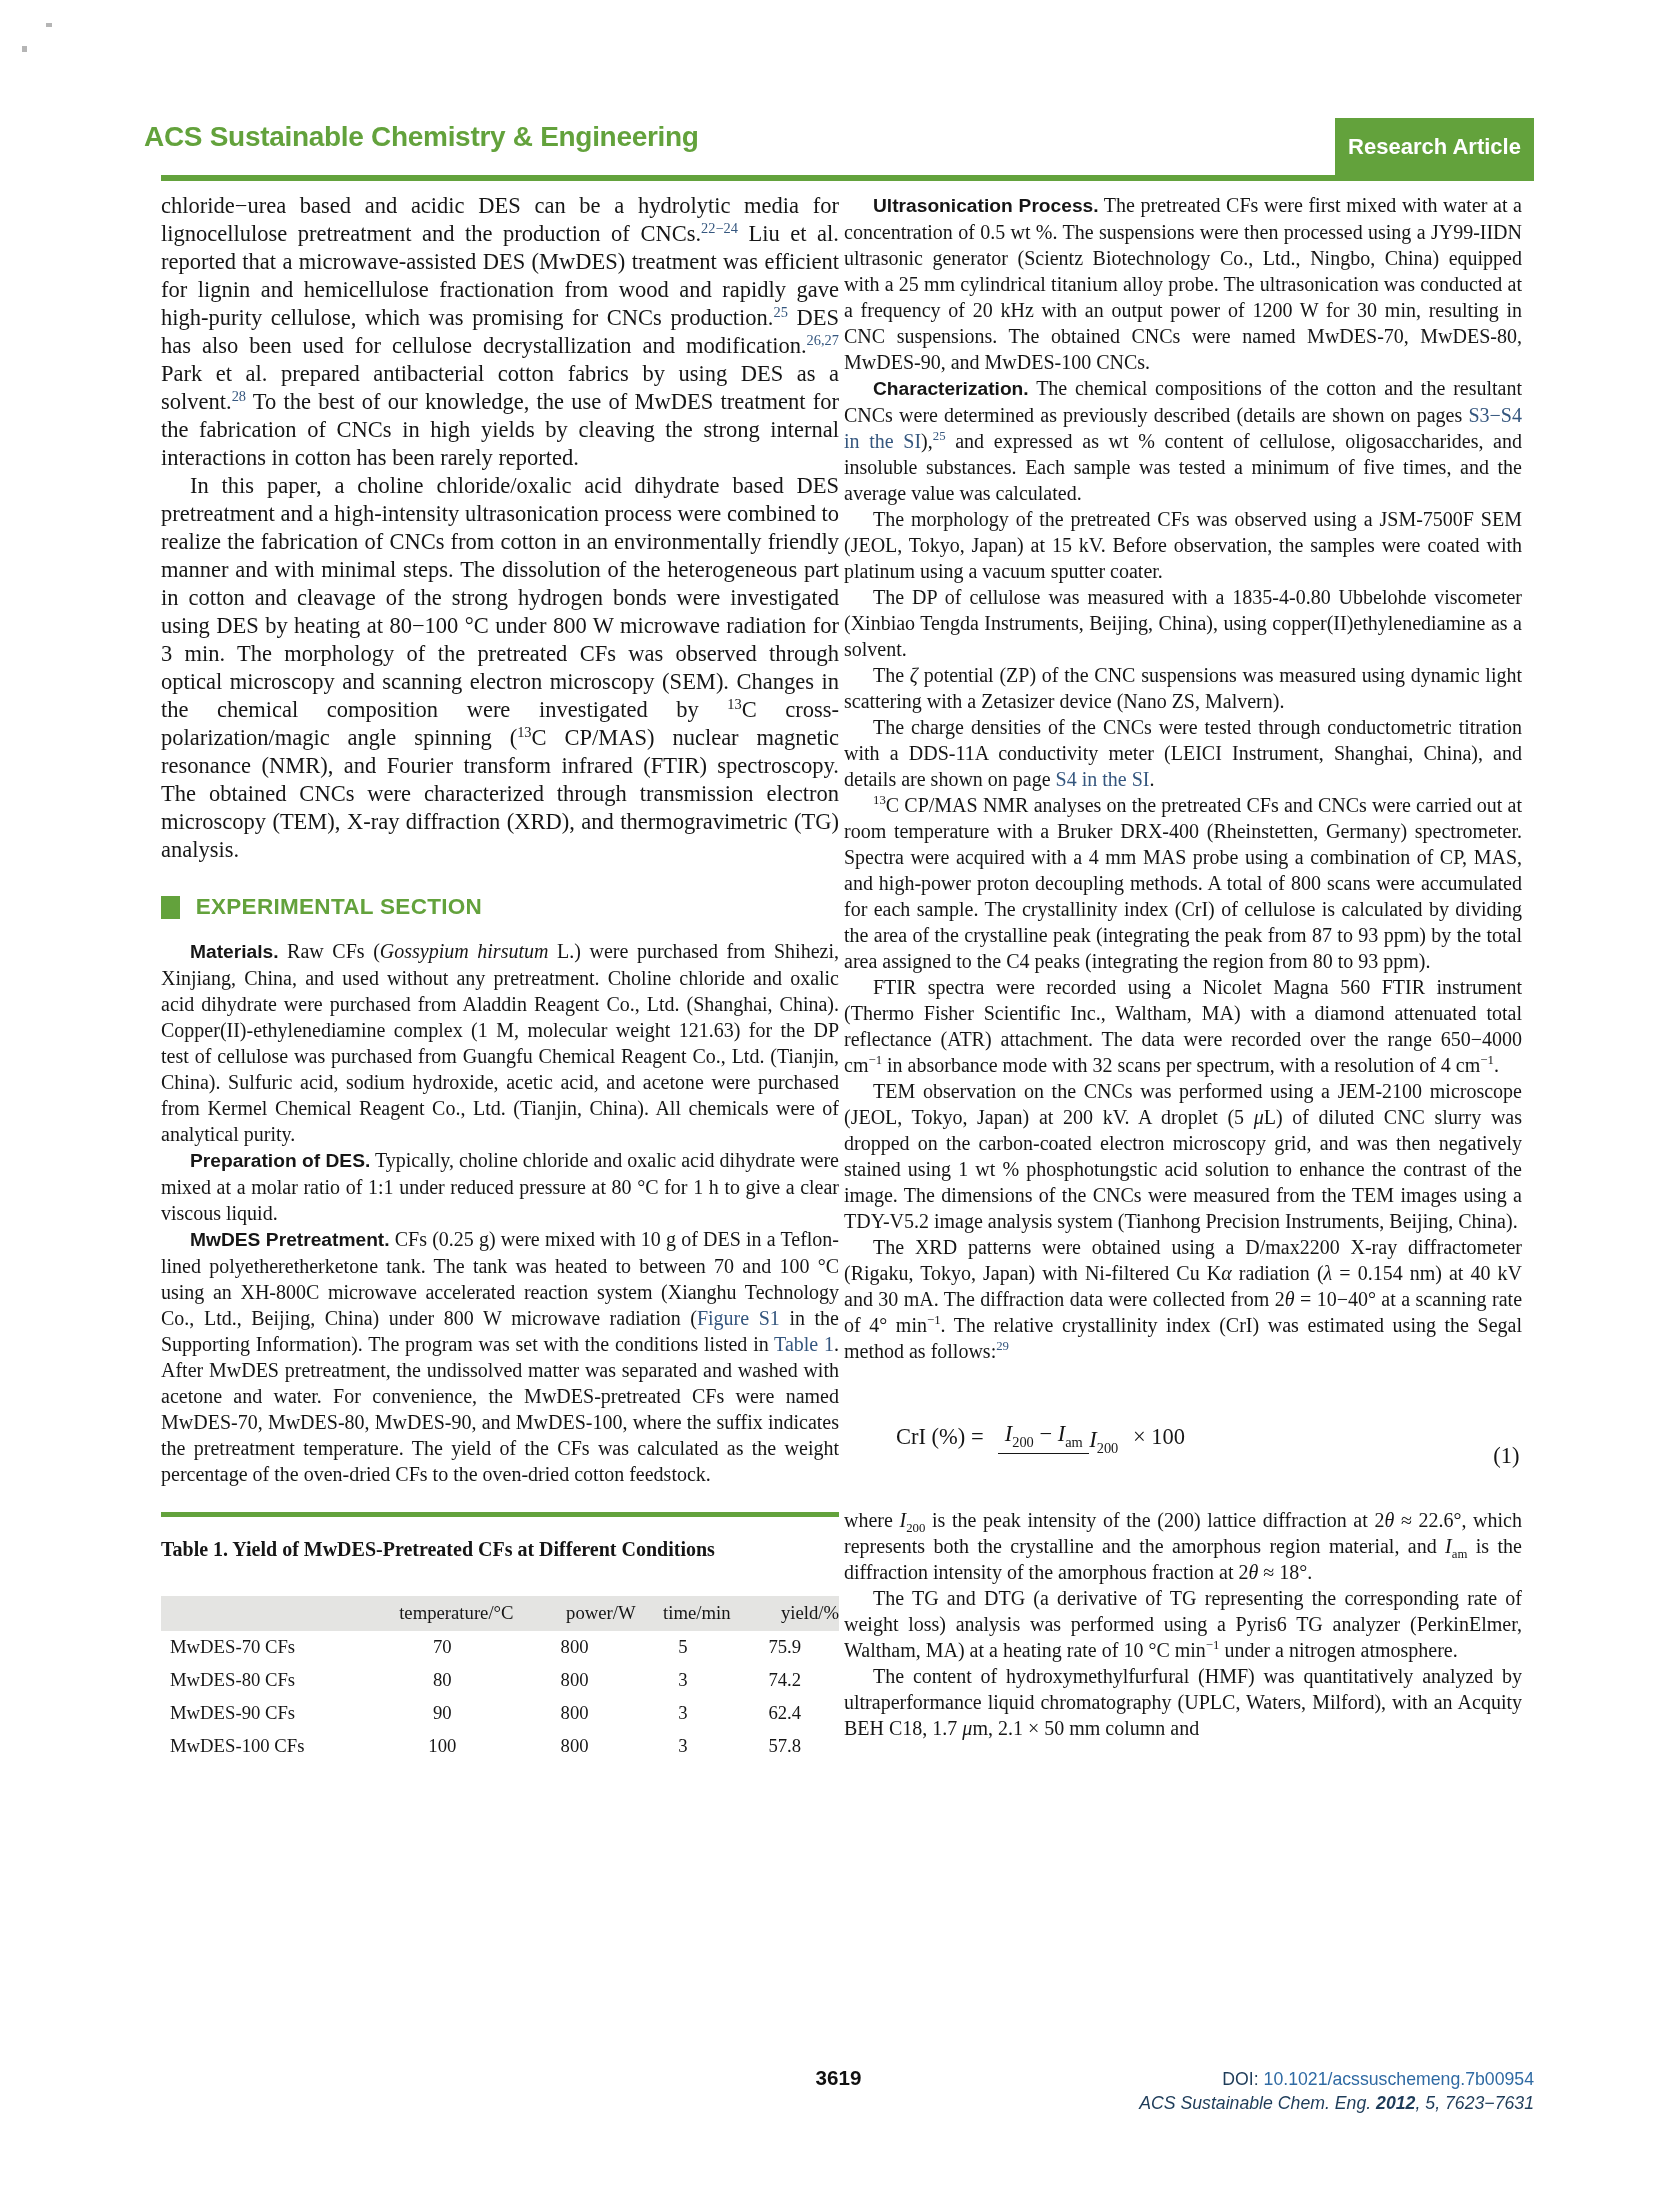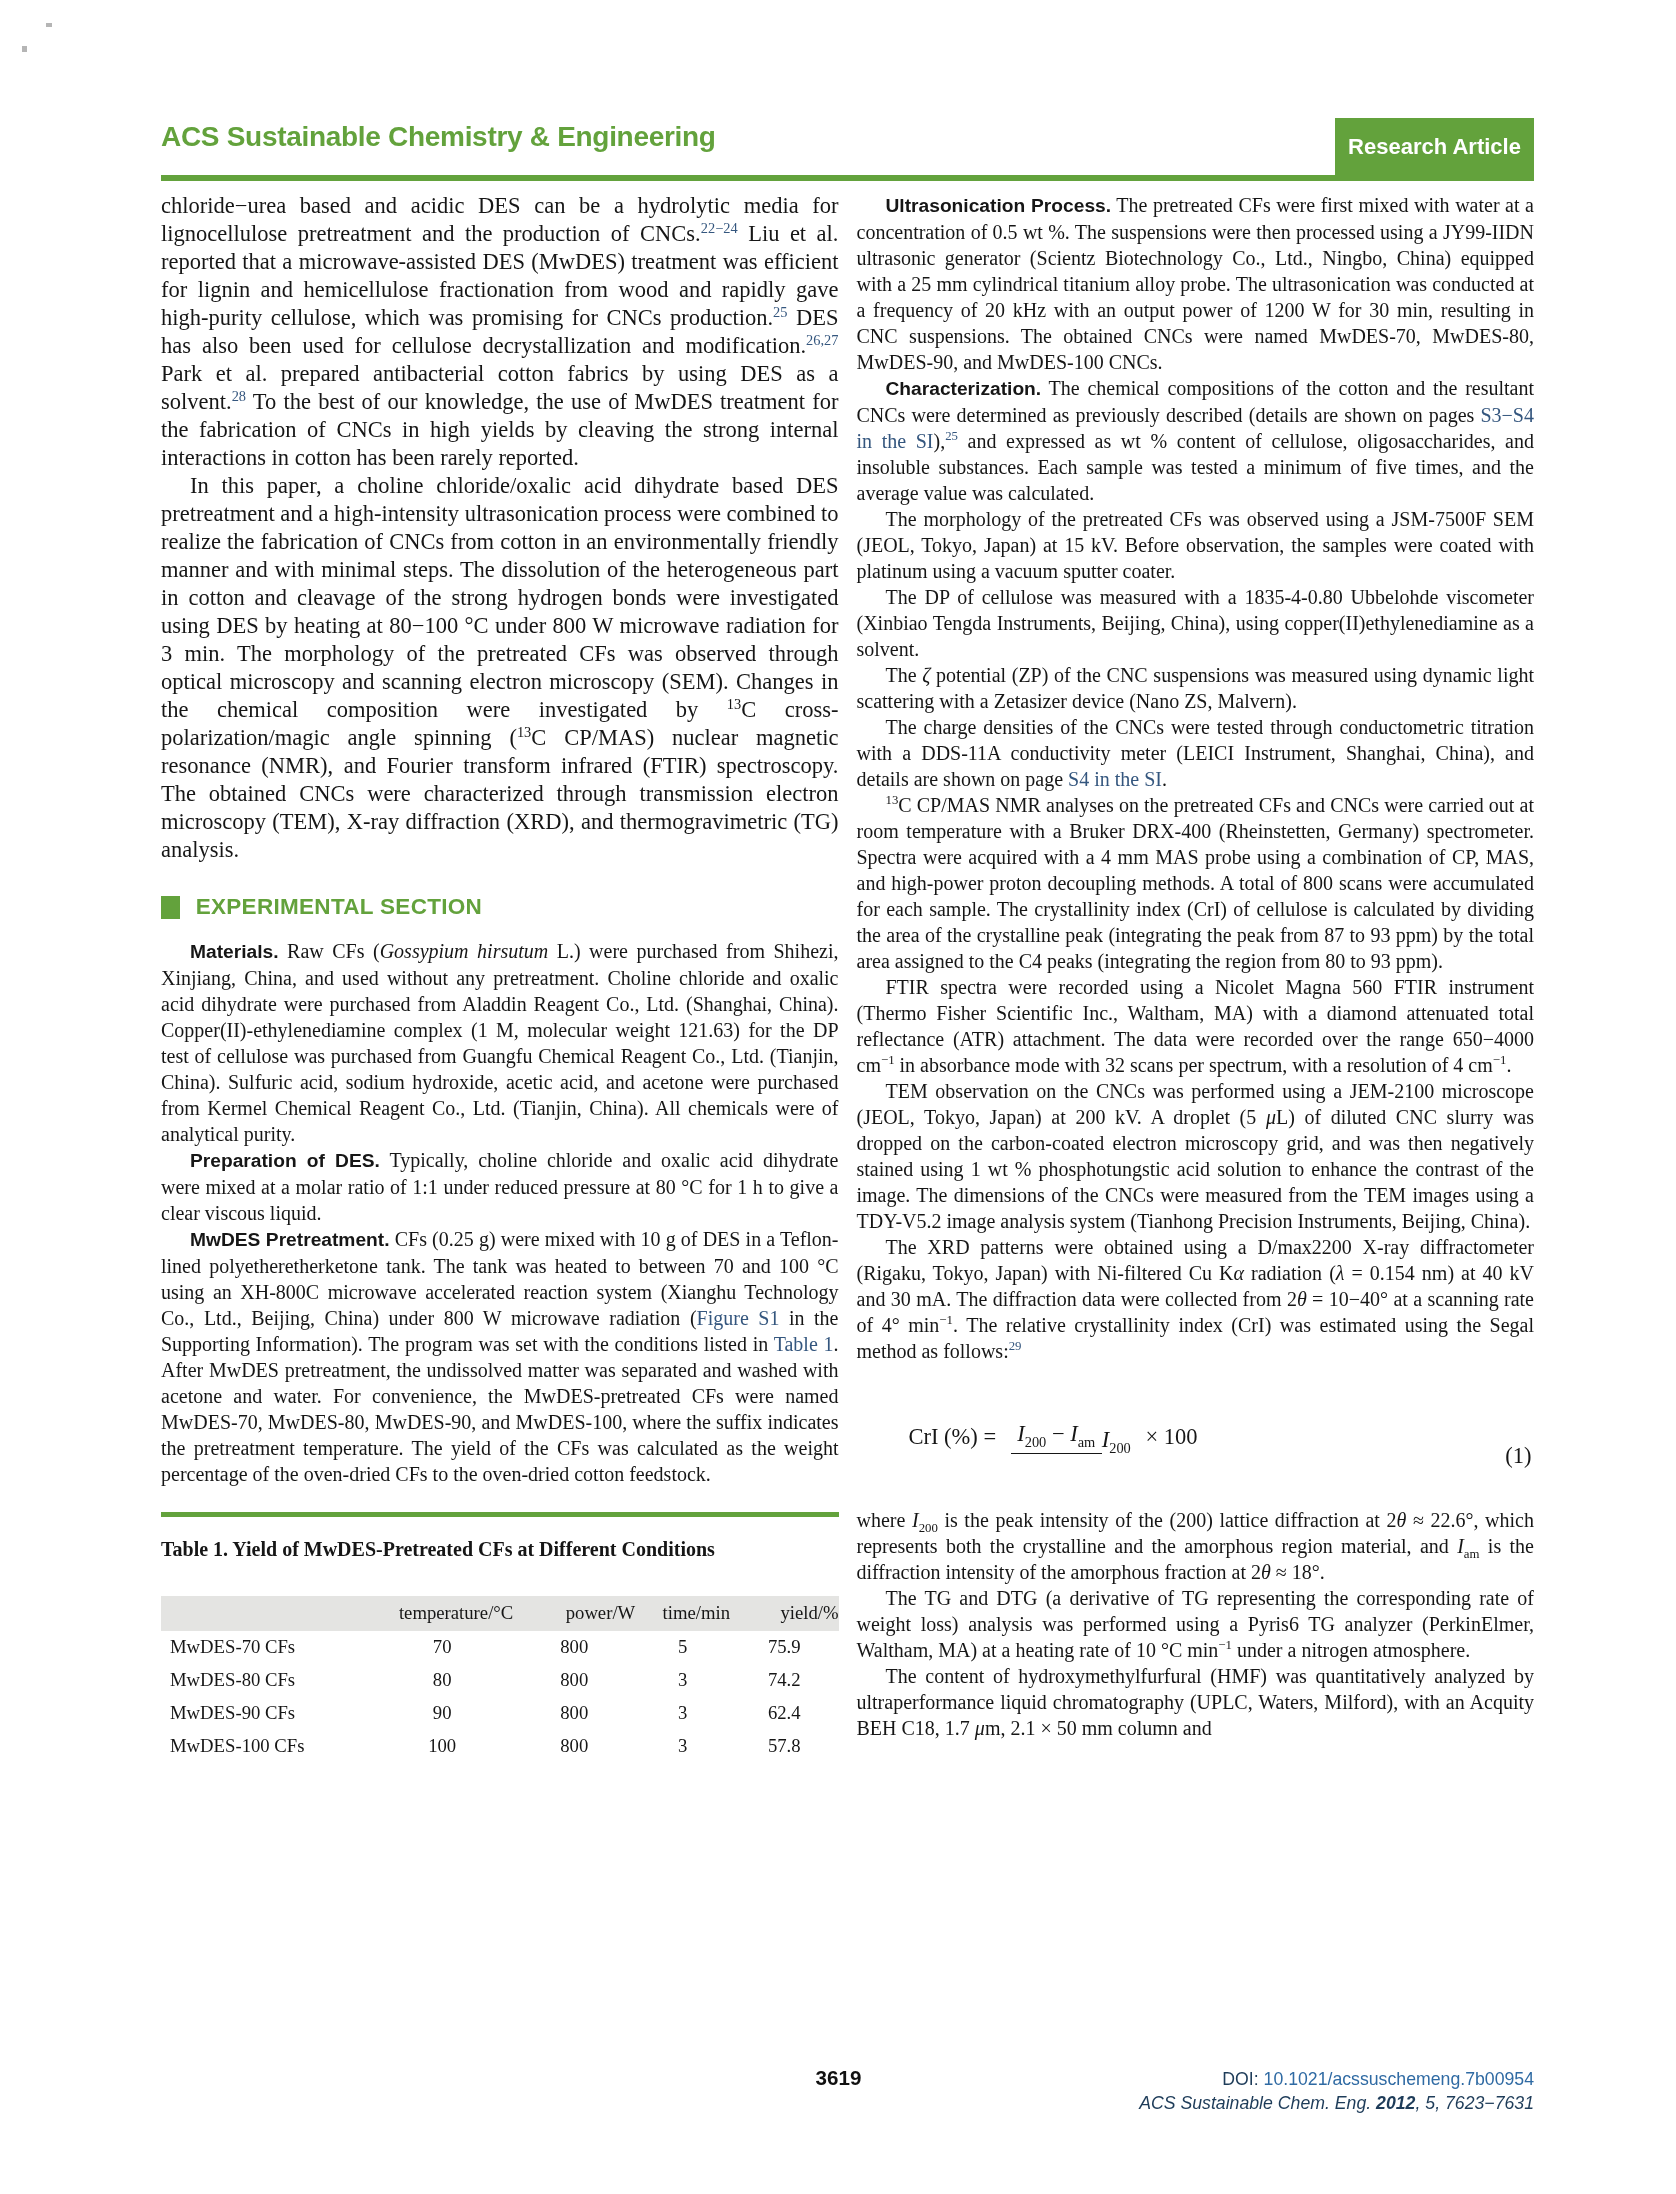--- a/index.html
+++ b/index.html
@@ -13,40 +13,40 @@
   .page{
     position:relative;
     width:1677px;height:2194px;
     background:#ffffff;
     font-family:"Liberation Serif","DejaVu Serif",serif;
     color:var(--ink);
     overflow:hidden;
   }
   
   .journal-title{
-    position:absolute;left:161px;top:121px;
+    position:absolute;left:144px;top:121px;
     font-family:"Liberation Sans","DejaVu Sans",sans-serif;
     font-weight:700;font-size:28px;letter-spacing:-0.3px;
     color:var(--green);
   }
   .badge{
     position:absolute;right:143px;top:118px;width:199px;height:57px;
     background:var(--green);color:#fff;
     font-family:"Liberation Sans","DejaVu Sans",sans-serif;
     font-weight:700;font-size:22px;
     display:flex;align-items:center;justify-content:center;
   }
   .header-rule{
     position:absolute;left:161px;top:175px;width:1373px;height:5.8px;
     background:var(--green);
   }
   
   .columns{
     position:absolute;left:161px;top:192px;width:1373px;
-    display:flex;gap:18px;
+    display:flex;gap:5px;
   }
   .col{width:678px;}
   p{margin:0;text-align:justify;}
   .intro{font-size:22.5px;line-height:28px;}
   .meth{font-size:20px;line-height:26px;}
   .ind{text-indent:29px;}
   .section-heading{
     margin:30px 0 18px 0;
     font-family:"Liberation Sans","DejaVu Sans",sans-serif;
     font-weight:700;font-size:22.5px;color:var(--green);

